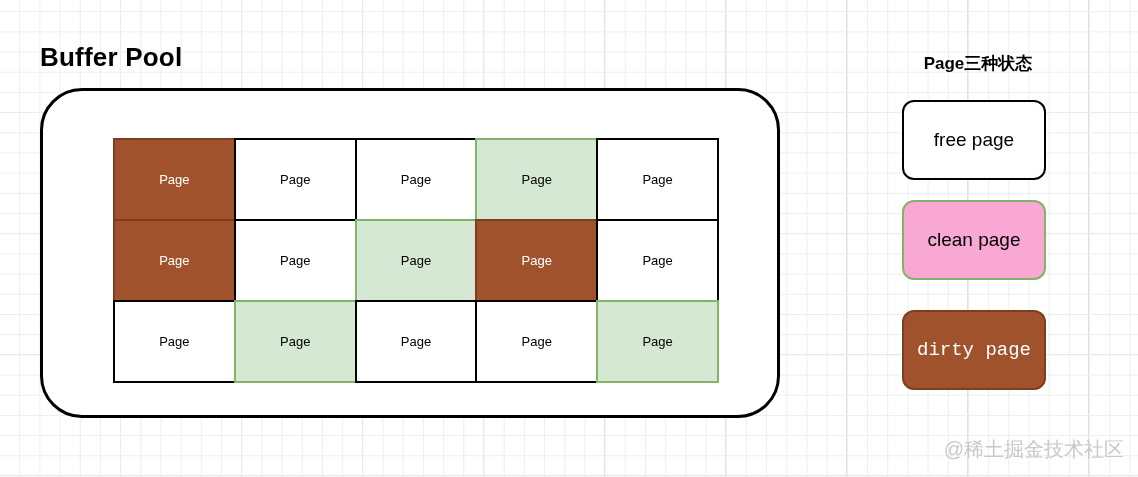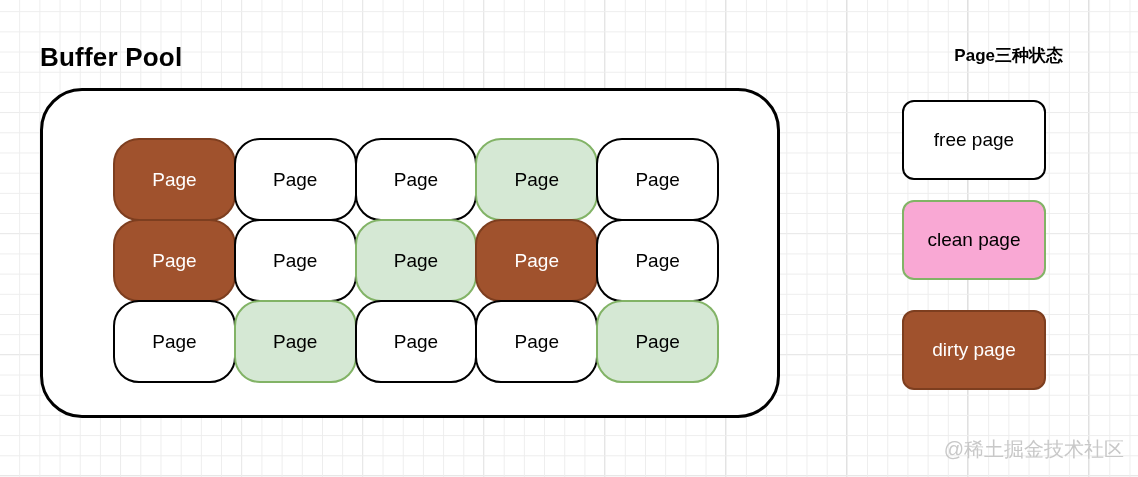--- a/index.html
+++ b/index.html
@@ -66,25 +66,24 @@
     display: grid;
     grid-template-columns: repeat(5, 1fr);
     grid-template-rows: repeat(3, 1fr);
   }
 
   .page-cell {
     box-sizing: border-box;
     display: flex;
     align-items: center;
     justify-content: center;
-    font-size: 19px;
+    font-size: 13px;
     border-width: 2px;
     border-style: solid;
     margin: -1px;
-    border-radius: 26px;
   }
   .page-cell.free {
     background: #ffffff;
     border-color: #000000;
     color: #000000;
   }
   .page-cell.clean {
     background: #d5e8d4;
     border-color: #82b366;
     color: #000000;
@@ -92,23 +91,23 @@
   .page-cell.dirty {
     background: #a0522d;
     border-color: #7d3e1f;
     color: #ffffff;
   }
 
   
   #legend-title {
     position: absolute;
     left: 893px;
-    top: 44px;
+    top: 52px;
     width: 170px;
-    text-align: right;
+    text-align: center;
     font-size: 17px;
     font-weight: bold;
     color: #000000;
   }
 
   .legend-box {
     position: absolute;
     left: 902px;
     width: 144px;
     height: 80px;
@@ -131,20 +130,21 @@
     top: 200px;
     background: #f9a8d4;
     border-color: #82b366;
     color: #000000;
   }
   #legend-dirty {
     top: 310px;
     background: #a0522d;
     border-color: #7d3e1f;
     color: #ffffff;
+    font-family: Liberation Mono, monospace;
   }
 
   
   #watermark {
     position: absolute;
     right: 14px;
     bottom: 14px;
     font-size: 20px;
     color: #c8c8c8;
     text-align: center;

